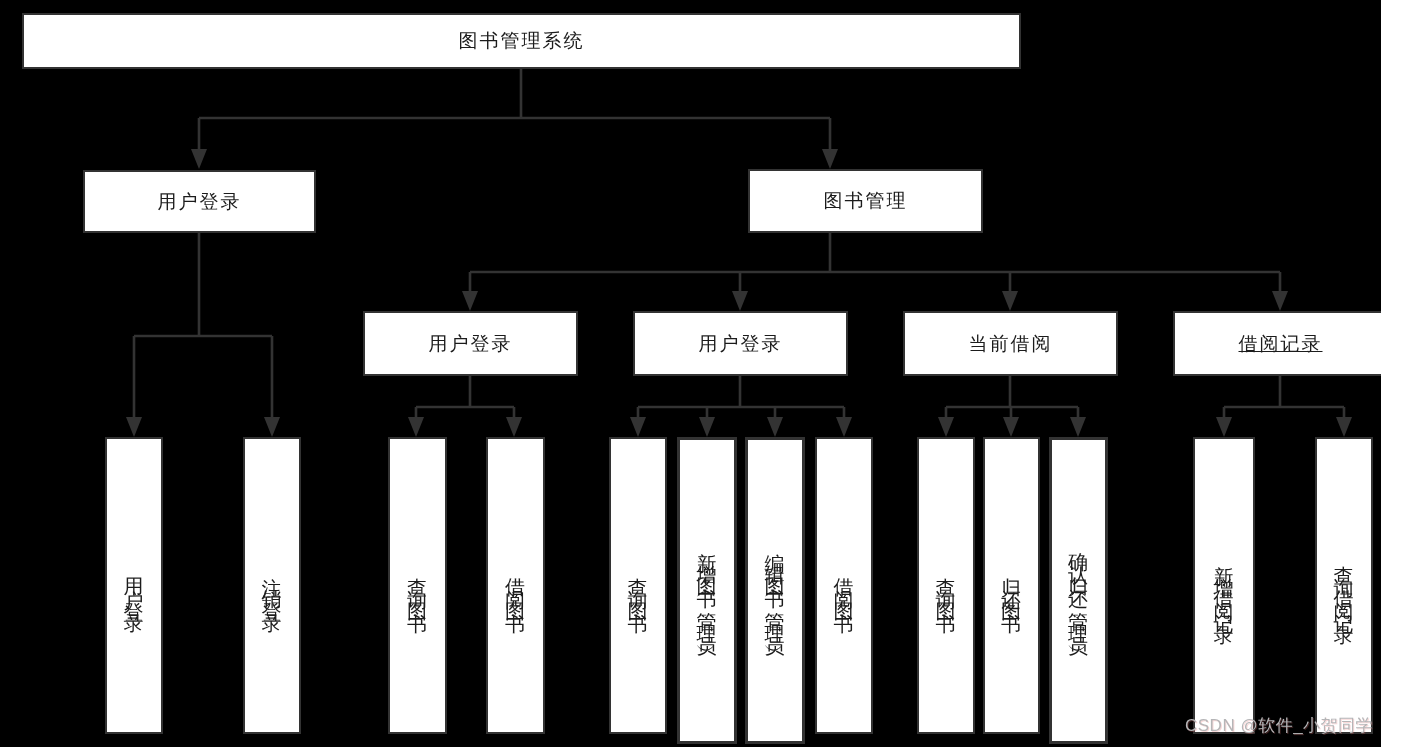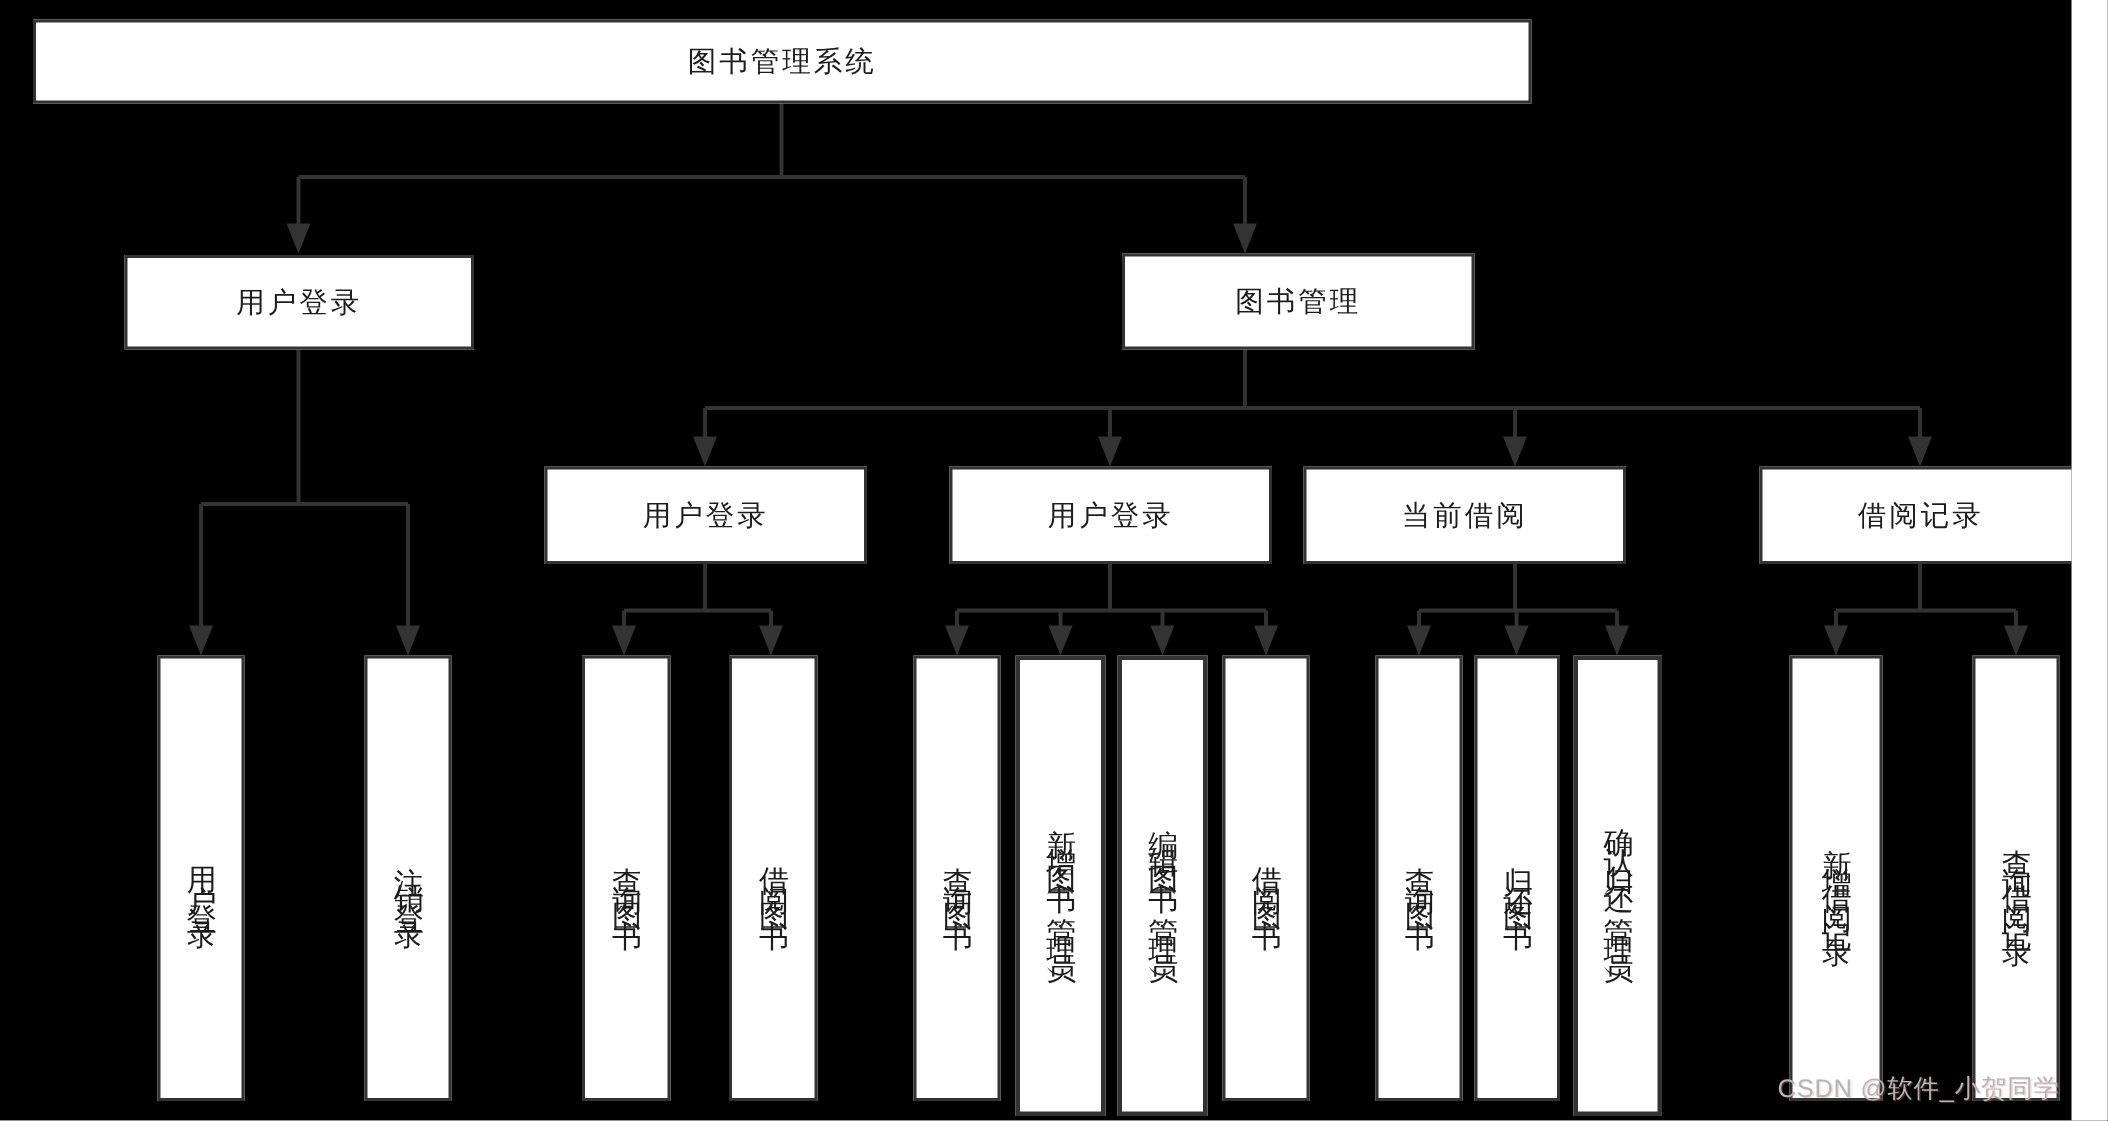--- a/index.html
+++ b/index.html
@@ -62,22 +62,22 @@
     </g>
   </svg>
 
   <div class="box" style="left:22px;top:13px;width:999px;height:56px;">图书管理系统</div>
 
   <div class="box" style="left:83px;top:170px;width:233px;height:63px;">用户登录</div>
   <div class="box" style="left:748px;top:169px;width:235px;height:64px;">图书管理</div>
 
   <div class="box" style="left:363px;top:311px;width:215px;height:65px;">用户登录</div>
   <div class="box" style="left:633px;top:311px;width:215px;height:65px;">用户登录</div>
-  <div class="box" style="left:869px;top:311px;width:215px;height:65px;">当前借阅</div>
-  <div class="box" style="left:1173px;top:311px;width:215px;height:65px;">借阅记录</div>
+  <div class="box" style="left:903px;top:311px;width:215px;height:65px;">当前借阅</div>
+  <div class="box" style="left:1173px;top:311px;width:215px;height:65px;text-decoration:underline;">借阅记录</div>
 
   <div class="box vbox" style="left:105px;top:437px;width:58px;height:297px;">用户登录</div>
   <div class="box vbox" style="left:243px;top:437px;width:58px;height:297px;">注销登录</div>
 
   <div class="box vbox" style="left:388px;top:437px;width:59px;height:297px;">查询图书</div>
   <div class="box vbox" style="left:486px;top:437px;width:59px;height:297px;">借阅图书</div>
 
   <div class="box vbox" style="left:609px;top:437px;width:58px;height:297px;">查询图书</div>
   <div class="box vbox heavy" style="left:677px;top:437px;width:60px;height:307px;">新增图书（管理员）</div>
   <div class="box vbox heavy" style="left:745px;top:437px;width:60px;height:307px;">编辑图书（管理员）</div>

